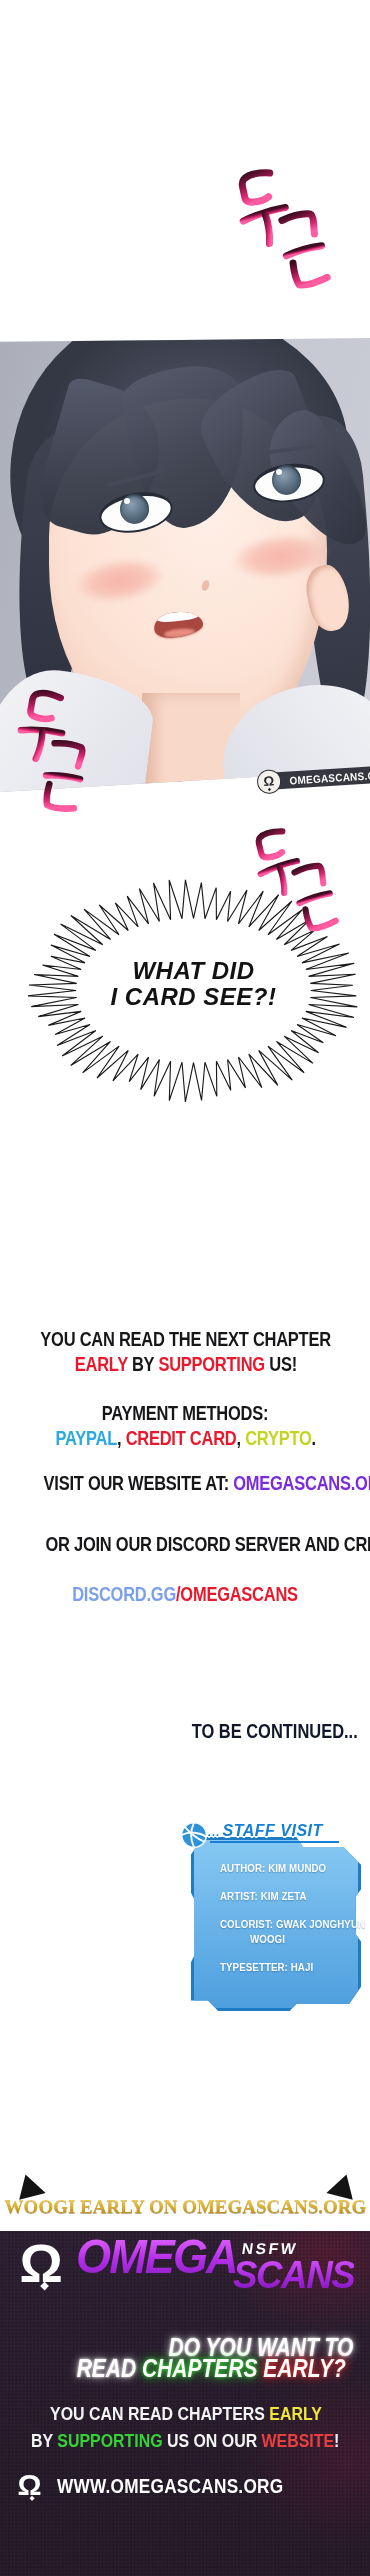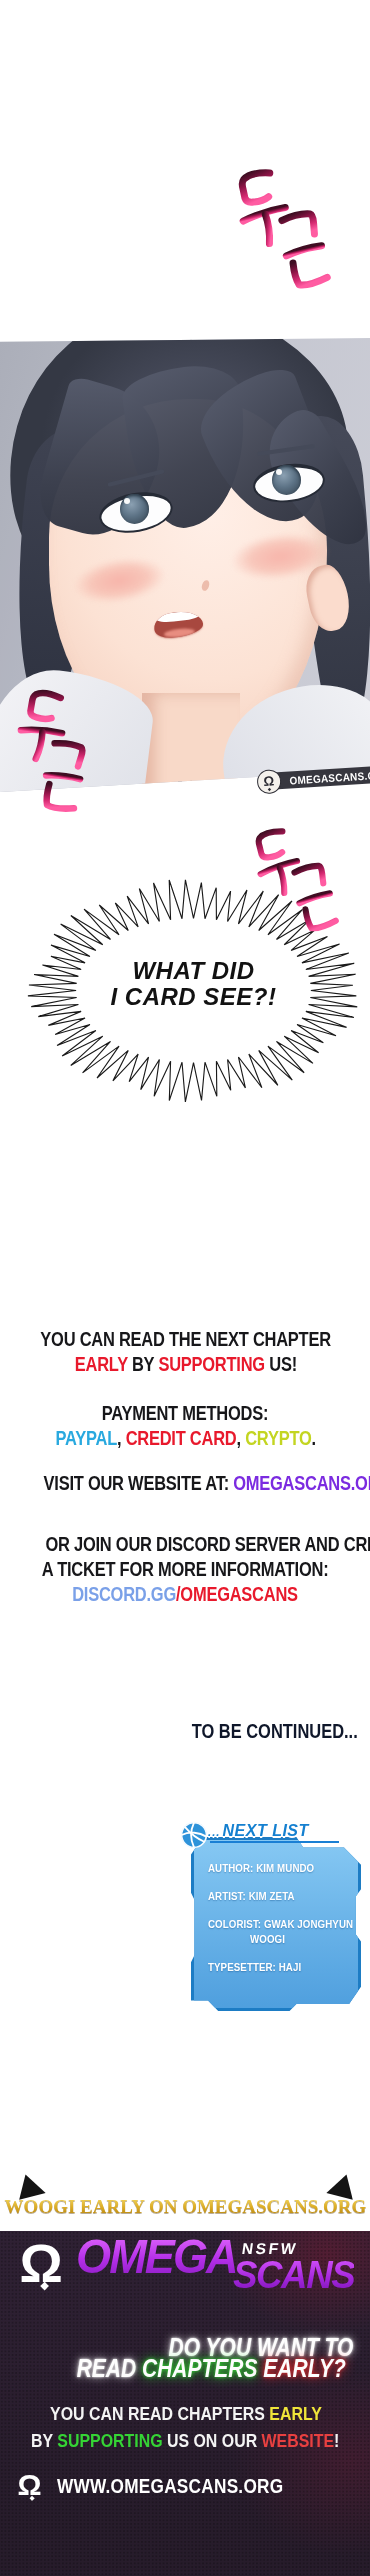--- a/index.html
+++ b/index.html
@@ -95,21 +95,21 @@
   #staff-box{position:absolute;left:191px;top:1837px;width:170px;height:174px;background:#1d7cc4;
      clip-path:polygon(0% 10%,7% 0%,62% 0%,66% 6%,90% 6%,100% 16%,100% 30%,97% 34%,97% 56%,100% 60%,100% 86%,93% 96%,62% 96%,58% 100%,16% 100%,10% 94%,0% 94%,0% 72%,2% 68%,2% 36%,0% 32%);}
   #staff-box .fill{position:absolute;left:2.6px;top:2.6px;right:2.6px;bottom:2.6px;
      background:linear-gradient(180deg,#86c8f3 0%,#67b1e7 55%,#4f9fde 100%);}
   #staff-title{position:absolute;left:208px;top:1822px;z-index:3;font-weight:bold;font-style:italic;
      font-size:16px;color:#1580d0;letter-spacing:0.5px;
      text-shadow:-1px -1px 0 #fff,1px -1px 0 #fff,-1px 1px 0 #fff,1px 1px 0 #fff,0 1.5px 0.5px #fff;}
   #staff-title .dots{font-size:11.3px;letter-spacing:1px;margin-right:2.1px;}
   #staff-underline{position:absolute;left:210px;top:1841px;width:129px;height:1.5px;background:#1a7fd4;z-index:2;}
   #volleyball{position:absolute;left:180px;top:1821px;z-index:4;}
-  .staff-row{position:absolute;left:208px;width:140px;color:#fff;font-weight:bold;font-size:10.8px;
+  .staff-row{position:absolute;left:220px;width:140px;color:#fff;font-weight:bold;font-size:10.8px;
      letter-spacing:0.1px;text-shadow:0 1px 1.5px rgba(10,70,130,.4);white-space:nowrap;}
   .staff-row span{display:inline-block;transform:scaleX(.9);transform-origin:left;}
   #st1{top:1862px;} #st2{top:1890px;} #st3{top:1918px;} #st3b{top:1933px;left:250px;} #st4{top:1961px;}
 
   
   #gold-logo{position:absolute;left:0;top:2149px;width:100%;text-align:center;
      font-family:"Liberation Serif",serif;font-weight:bold;font-size:44px;line-height:1;
      letter-spacing:0.5px;white-space:nowrap;
      background:linear-gradient(180deg,#fff6c0 0%,#f8d74e 22%,#e3af1d 48%,#9a6b07 72%,#f3cd3e 100%);
      -webkit-background-clip:text;background-clip:text;color:transparent;
@@ -261,35 +261,34 @@
     <div class="burst-line" id="burst-l1">WHAT DID</div>
     <div class="burst-line" id="burst-l2">I CARD SEE?!</div>
   </div>
 
   <div class="sup" style="top:1327px;"><span class="squeeze">YOU CAN READ THE NEXT CHAPTER</span></div>
   <div class="sup" style="top:1352px;"><span class="squeeze"><span class="red">EARLY</span><span> BY </span><span class="red">SUPPORTING</span><span> US!</span></span></div>
   <div class="sup" style="top:1401px;"><span class="squeeze">PAYMENT METHODS:</span></div>
   <div class="sup" style="top:1426px;"><span class="squeeze"><span class="cyan">PAYPAL</span><span>, </span><span class="red">CREDIT CARD</span><span>, </span><span class="lime">CRYPTO</span><span>.</span></span></div>
   <div class="sup" style="top:1471px;"><span class="squeeze"><span>VISIT OUR WEBSITE AT: </span><span class="purp">OMEGASCANS.ORG</span></span></div>
   <div class="sup" style="top:1532px;"><span class="squeeze">OR JOIN OUR DISCORD SERVER AND CREATE</span></div>
-  <div class="sup" style="top:1557px;"><span class="squeeze">A TICKET FOR MORE INFORMATION:</span></div>
   <div class="sup" style="top:1582px;"><span class="squeeze"><span class="dblue">DISCORD.GG</span><span class="red">/OMEGASCANS</span></span></div>
 
   <div id="continued"><span>TO BE CONTINUED...</span></div>
 
   <div id="staff-box">
       <div class="fill"></div>
     </div>
   <svg id="volleyball" width="28" height="28" viewBox="0 0 52 52">
     <circle cx="26" cy="26" r="23" fill="#2e93da" stroke="#f4faff" stroke-width="3"></circle>
     <path d="M26 3 C19 18 19 34 26 49" fill="none" stroke="#ffffff" stroke-width="3.4"></path>
     <path d="M3 26 C18 19 36 21 49 29" fill="none" stroke="#ffffff" stroke-width="3.4"></path>
     <path d="M9 11 C20 24 34 34 46 39" fill="none" stroke="#ffffff" stroke-width="3.4"></path>
   </svg>
-  <div id="staff-title"><span class="dots">...</span><span>NEXT LIST</span></div>
+  <div id="staff-title"><span class="dots">...</span><span>STAFF VISIT</span></div>
   <div id="staff-underline"></div>
   <div class="staff-row" id="st1"><span>AUTHOR: KIM MUNDO</span></div>
   <div class="staff-row" id="st2"><span>ARTIST: KIM ZETA</span></div>
   <div class="staff-row" id="st3"><span>COLORIST: GWAK JONGHYUN</span></div>
   <div class="staff-row" id="st3b"><span>WOOGI</span></div>
   <div class="staff-row" id="st4"><span>TYPESETTER: HAJI</span></div>
 
   <div id="gold-tagline">WOOGI EARLY ON OMEGASCANS.ORG</div>
   <div class="arrow" id="arrowL"></div>
   <div class="arrow" id="arrowR"></div>

